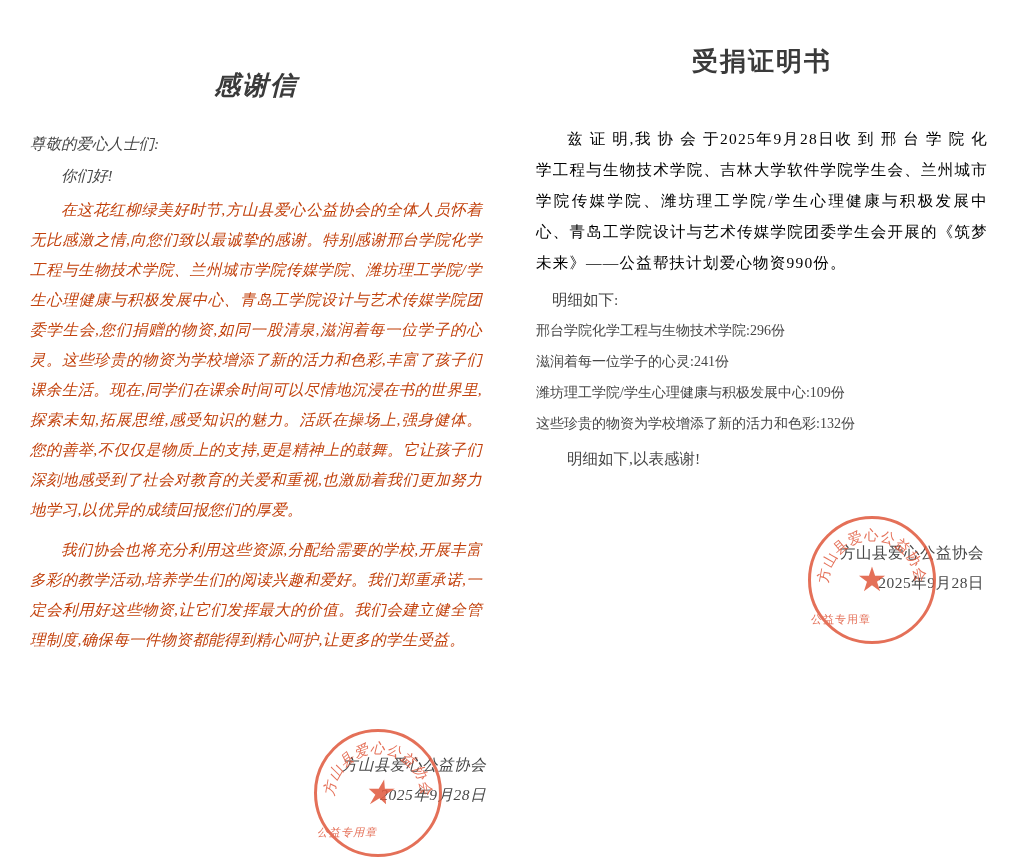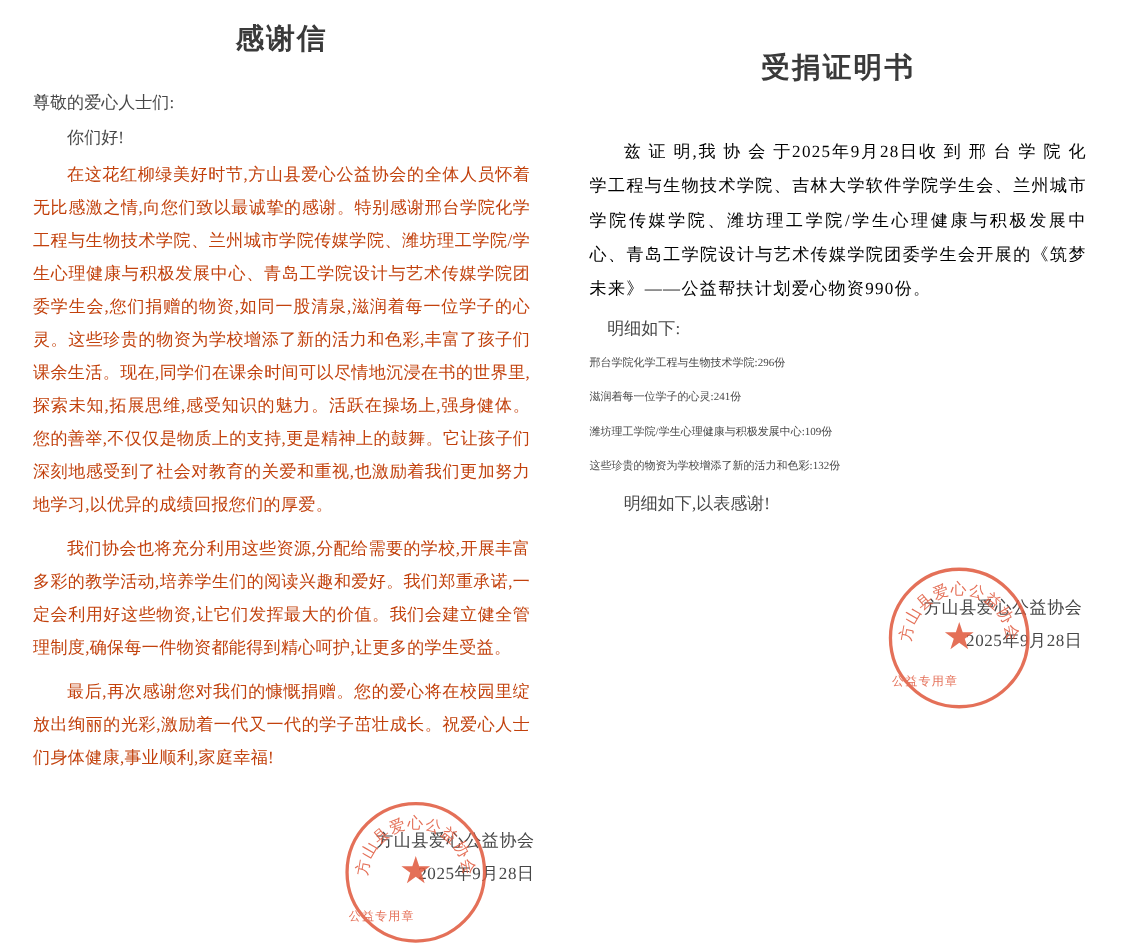--- a/index.html
+++ b/index.html
@@ -21,21 +21,22 @@
     display: flex;
     box-sizing: border-box;
     position: relative;
   }
   .col {
     position: relative;
     box-sizing: border-box;
   }
   .col-left {
     width: 512px;
-    padding: 18px 30px 0 30px;
+    padding: 68px 30px 0 30px;
+    font-style: italic;
   }
   .col-right {
     width: 512px;
     padding: 44px 36px 0 24px;
   }
   .doc-title {
     text-align: center;
     font-size: 26px;
     font-weight: bold;
     letter-spacing: 2px;
@@ -79,21 +80,21 @@
     color: #000000;
     margin: 0;
     text-align: justify;
     letter-spacing: 0.2px;
   }
   .right-para.first {
     text-indent: 2em;
     letter-spacing: 1.2px;
   }
   .list-line {
-    font-size: 10px;
+    font-size: 14px;
     line-height: 31px;
     color: #474747;
     margin: 0;
   }
   .list-head {
     font-size: 15.5px;
     line-height: 31px;
     color: #474747;
     margin: 6px 0 0 16px;
   }
@@ -186,21 +187,20 @@
 <div class="page">
 
   <div class="col col-left">
     <h1 class="doc-title">感谢信</h1>
 
     <p class="salutation">尊敬的爱心人士们:</p>
     <p class="greet">你们好!</p>
 
     <p class="para indent2 blk">在这花红柳绿美好时节,方山县爱心公益协会的全体人员怀着无比感激之情,向您们致以最诚挚的感谢。特别感谢邢台学院化学工程与生物技术学院、兰州城市学院传媒学院、潍坊理工学院/学生心理健康与积极发展中心、青岛工学院设计与艺术传媒学院团委学生会,您们捐赠的物资,如同一股清泉,滋润着每一位学子的心灵。这些珍贵的物资为学校增添了新的活力和色彩,丰富了孩子们课余生活。现在,同学们在课余时间可以尽情地沉浸在书的世界里,探索未知,拓展思维,感受知识的魅力。活跃在操场上,强身健体。您的善举,不仅仅是物质上的支持,更是精神上的鼓舞。它让孩子们深刻地感受到了社会对教育的关爱和重视,也激励着我们更加努力地学习,以优异的成绩回报您们的厚爱。</p>
     <p class="para indent2 blk">我们协会也将充分利用这些资源,分配给需要的学校,开展丰富多彩的教学活动,培养学生们的阅读兴趣和爱好。我们郑重承诺,一定会利用好这些物资,让它们发挥最大的价值。我们会建立健全管理制度,确保每一件物资都能得到精心呵护,让更多的学生受益。</p>
-    <p class="para indent2 blk">最后,再次感谢您对我们的慷慨捐赠。您的爱心将在校园里绽放出绚丽的光彩,激励着一代又一代的学子茁壮成长。祝爱心人士们身体健康,事业顺利,家庭幸福!</p>
 
     <div class="sign-block sign-left">
       <span class="sign-line">方山县爱心公益协会</span>
       <span class="sign-line">2025年9月28日</span>
     </div>
 
     <div class="seal seal-left">
       <svg class="seal-arc" viewBox="0 0 128 128">
         <defs>
           <path id="arcLeft" d="M 18,68 A 46,46 0 0 1 110,68"></path>

